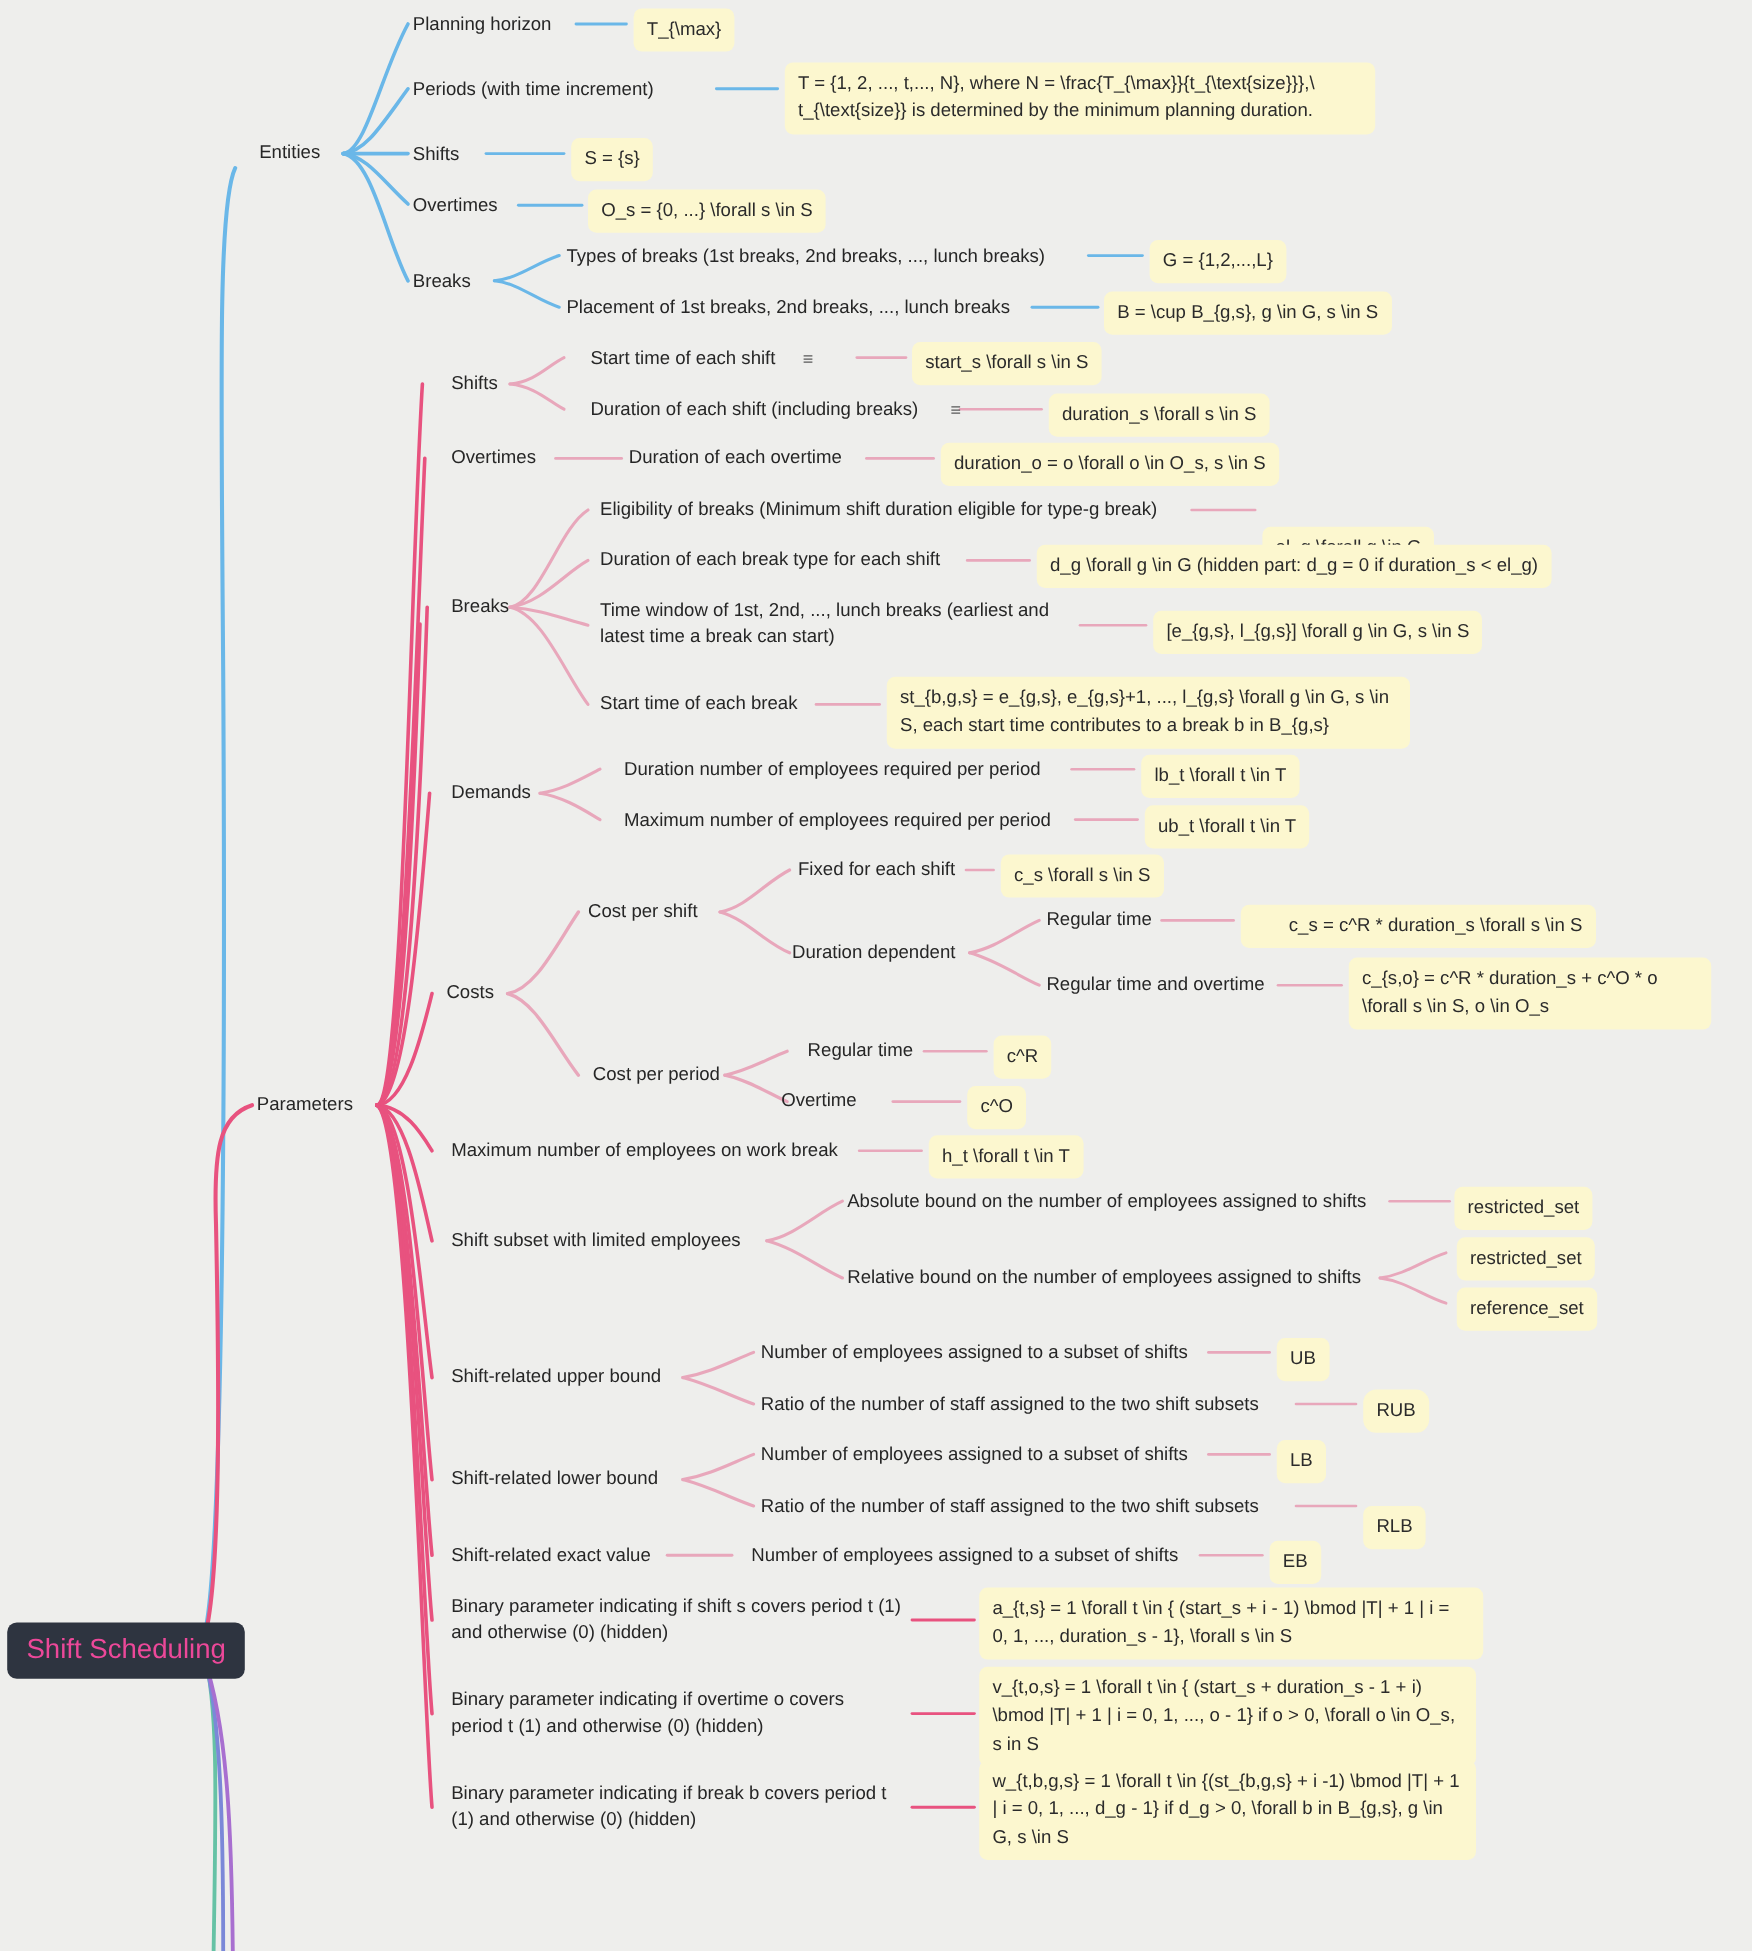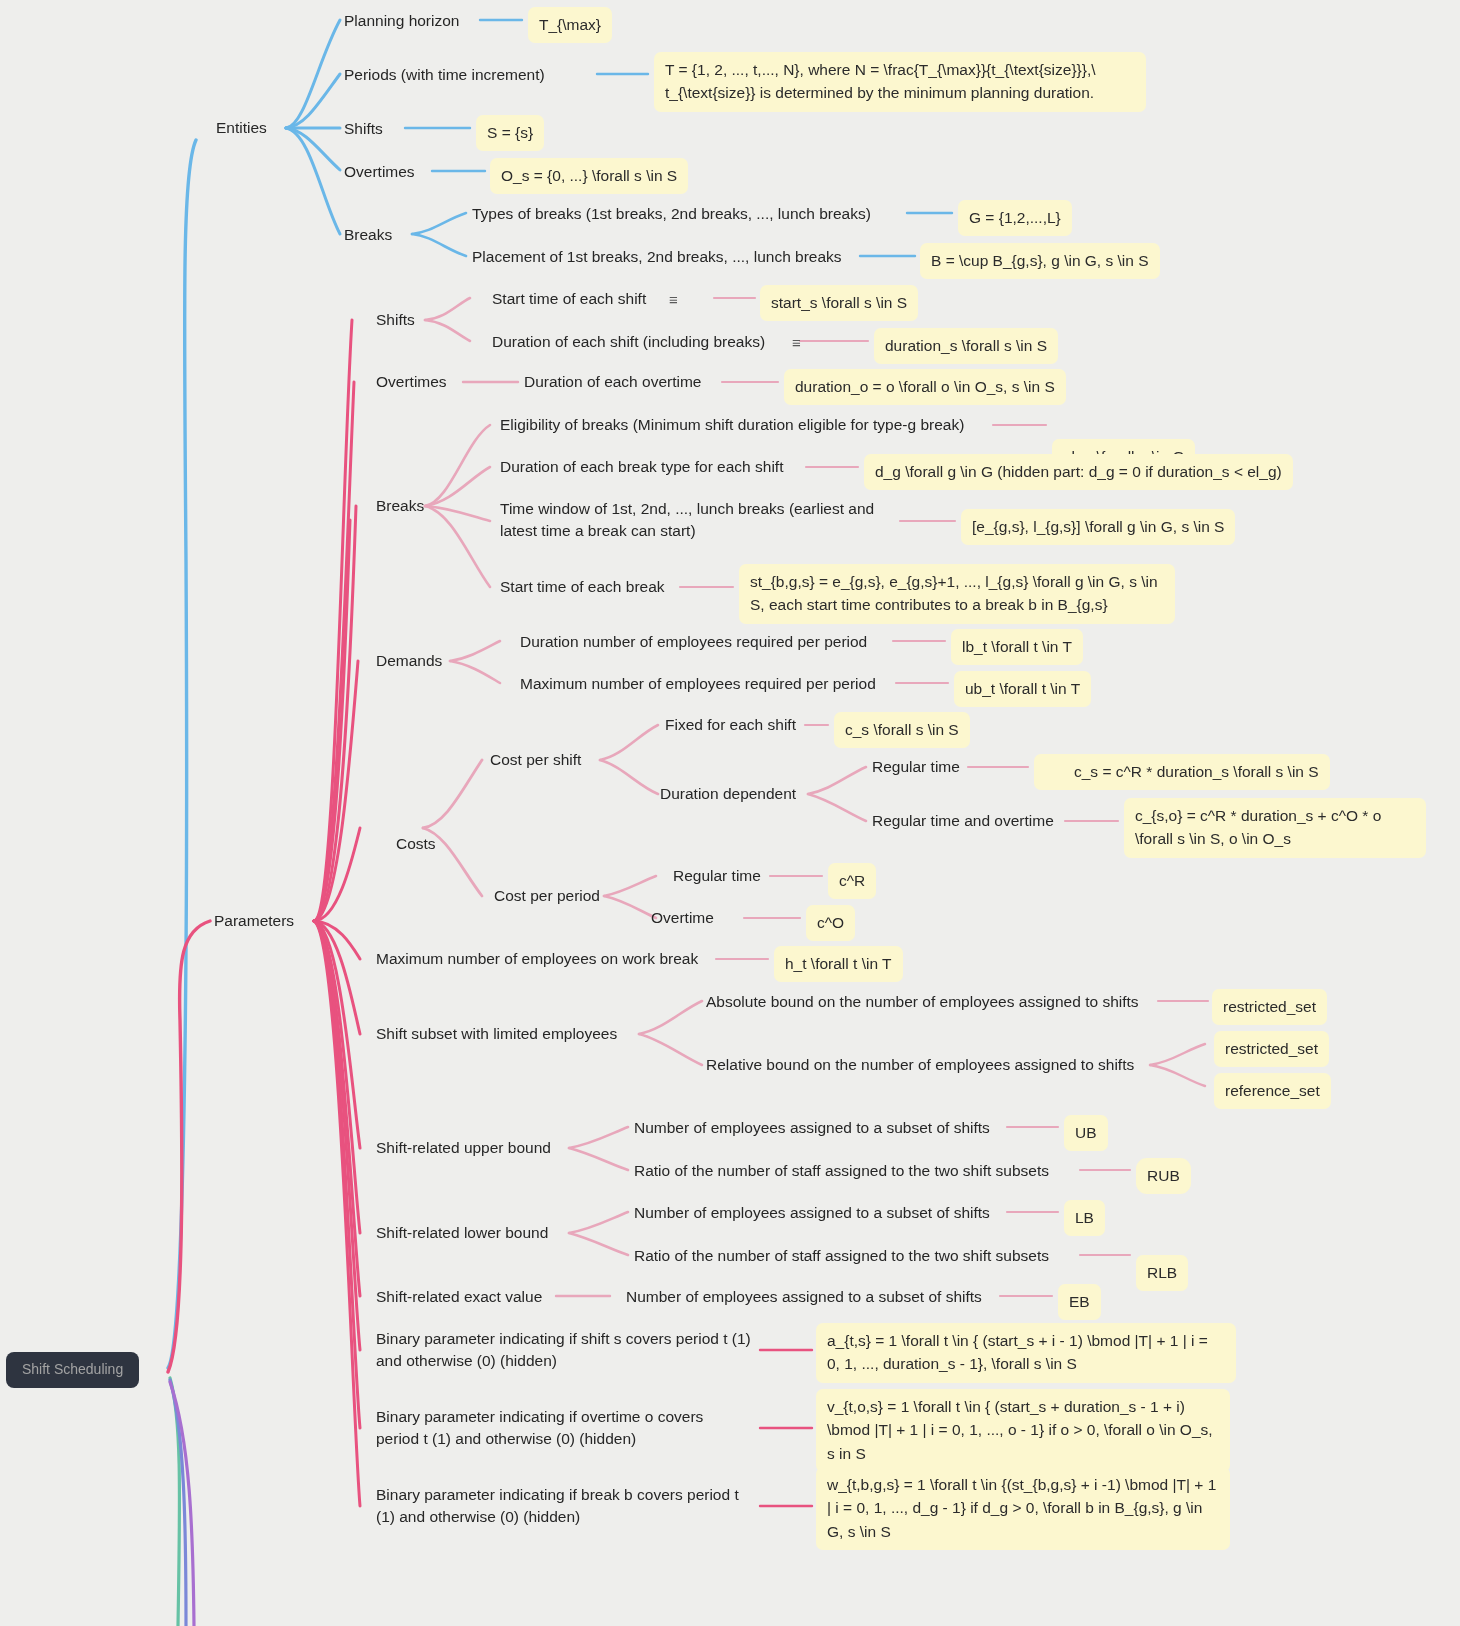--- a/index.html
+++ b/index.html
@@ -14,24 +14,24 @@
     position:absolute;
     font-size:15.5px;
     color:#262626;
     line-height:1.45;
     white-space:nowrap;
   }
   .node.wrap{white-space:normal;}
   .root{
     position:absolute;
     background:#2e3440;
-    color:#a3a3a3;
+    color:#ec4899;
     border-radius:8px;
     padding:9px 16px 10px 16px;
-    font-size:14px;
+    font-size:23px;
     line-height:1.2;
     white-space:nowrap;
   }
   .note{
     position:absolute;
     background:#fcf7cf;
     border-radius:7px;
     padding:6px 11px 7px 11px;
     font-size:15.5px;
     color:#2b2b2b;
@@ -202,21 +202,21 @@
 <div class="note" style="left:961px;top:509px;">[e_{g,s}, l_{g,s}] \forall g \in G, s \in S</div>
 <div class="node" style="left:500px;top:576px;">Start time of each break</div>
 <div class="note wrap" style="left:739px;top:564px;width:414px;">st_{b,g,s} = e_{g,s},  e_{g,s}+1, ..., l_{g,s} \forall g \in G, s \in S, each start time contributes to a break b in B_{g,s}</div>
 
 <div class="node" style="left:376px;top:650px;">Demands</div>
 <div class="node" style="left:520px;top:631px;">Duration number of employees required per period</div>
 <div class="note" style="left:951px;top:629px;">lb_t \forall t \in T</div>
 <div class="node" style="left:520px;top:673px;">Maximum number of employees required per period</div>
 <div class="note" style="left:954px;top:671px;">ub_t \forall t \in T</div>
 
-<div class="node" style="left:396px;top:817px;margin-top:16px;">Costs</div>
+<div class="node" style="left:372px;top:817px;">Costs</div>
 <div class="node" style="left:490px;top:749px;">Cost per shift</div>
 <div class="node" style="left:665px;top:714px;">Fixed for each shift</div>
 <div class="note" style="left:834px;top:712px;">c_s \forall s \in S</div>
 <div class="node" style="left:660px;top:783px;">Duration dependent</div>
 <div class="node" style="left:872px;top:756px;">Regular time</div>
 <div class="note" style="left:1034px;top:754px;padding-left:40px;">c_s = c^R * duration_s \forall s \in S</div>
 <div class="node" style="left:872px;top:810px;">Regular time and overtime</div>
 <div class="note wrap" style="left:1124px;top:798px;width:280px;">c_{s,o} = c^R * duration_s + c^O * o \forall s \in S, o \in O_s</div>
 <div class="node" style="left:494px;top:885px;">Cost per period</div>
 <div class="node" style="left:673px;top:865px;">Regular time</div>

